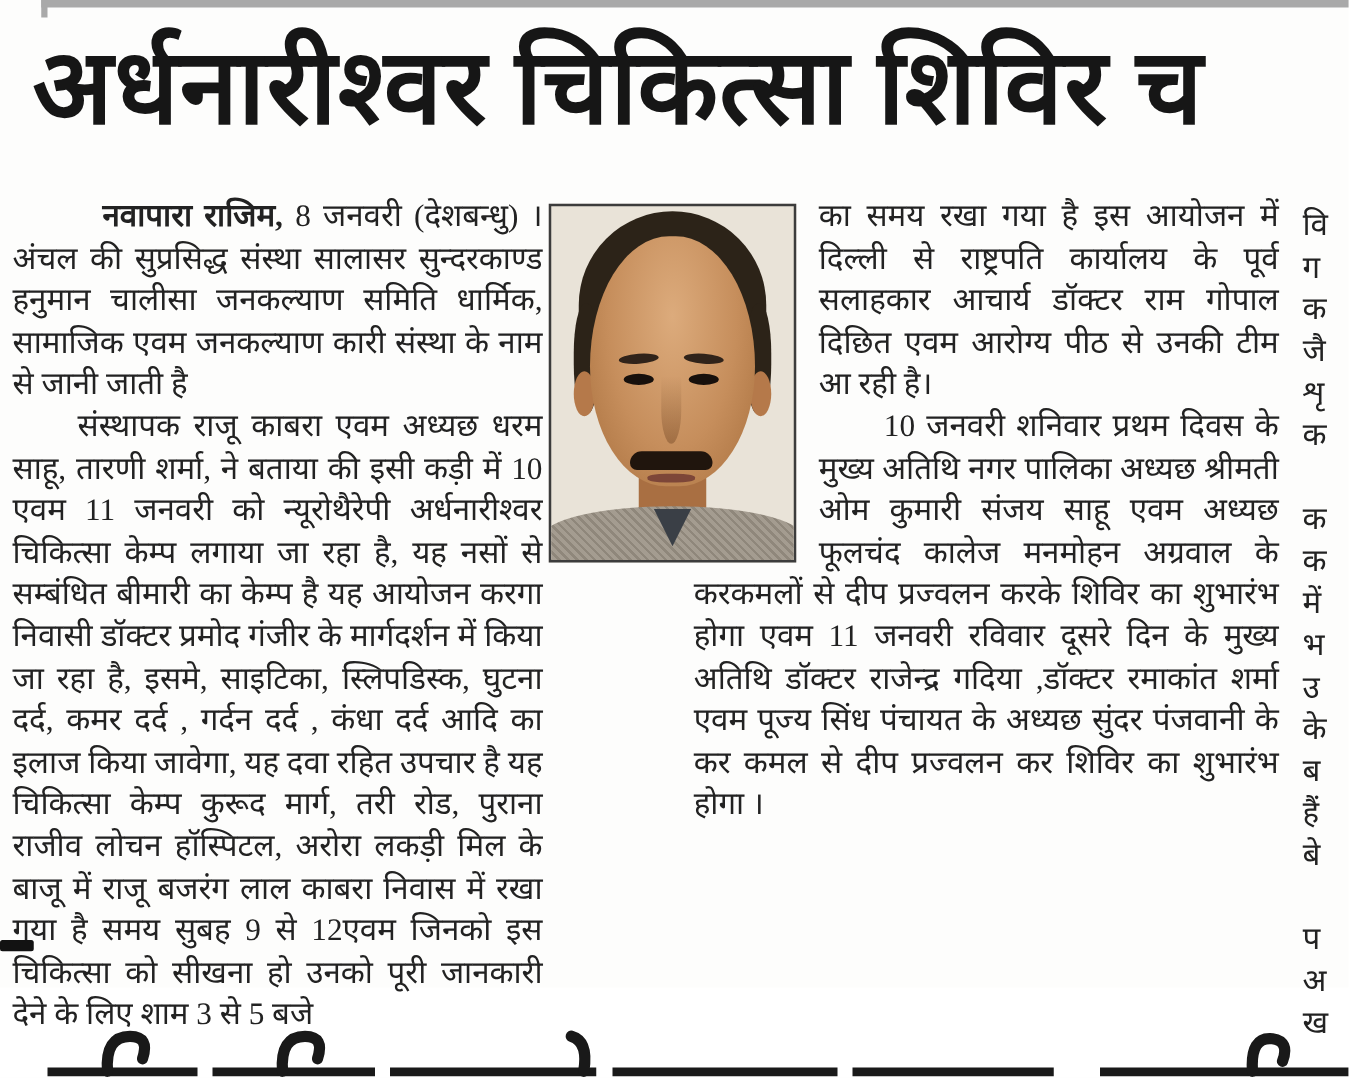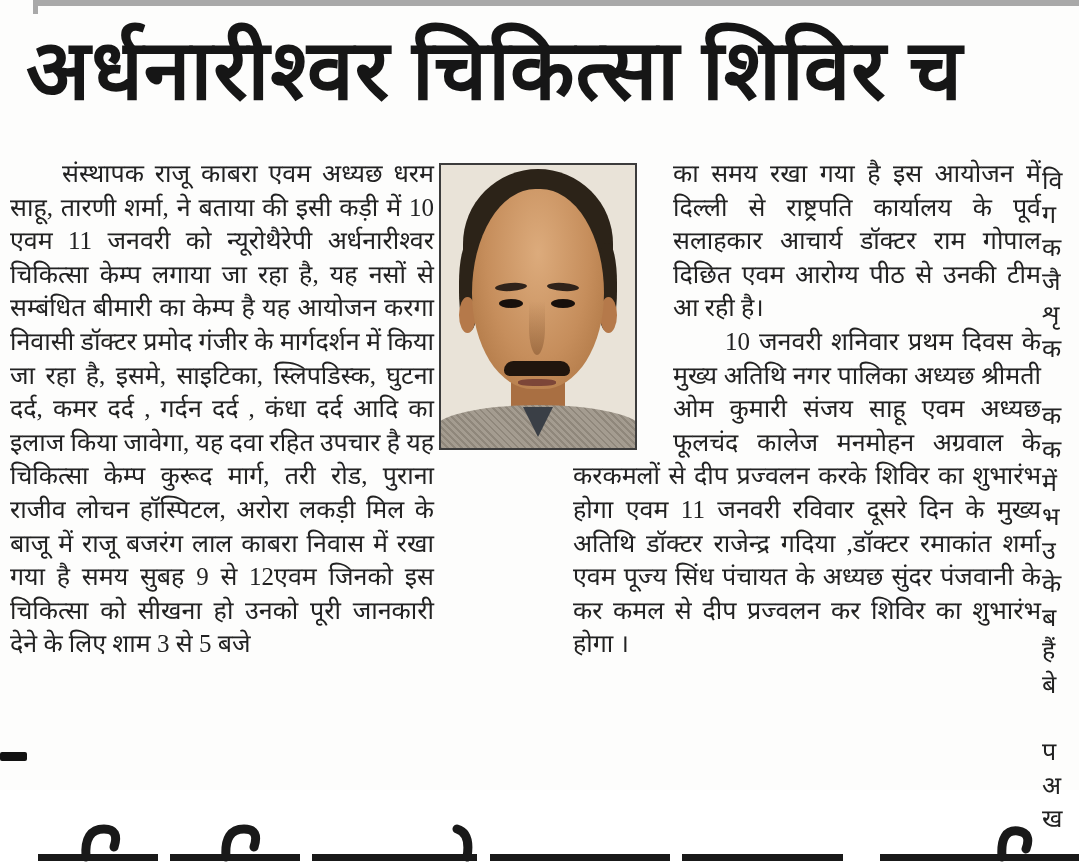--- a/index.html
+++ b/index.html
@@ -31,21 +31,21 @@
   }
 
   
   .col {
     position: absolute; top: 157px;
     font-size: 25px; line-height: 33.6px; text-align: justify;
     color: #222222;
   }
   .col p { margin: 0; }
   .col-left { left: 10px;  width: 424px; }
-  .col-mid  { left: 573px; width: 468px; }
+  .col-mid  { left: 555px; width: 468px; }
   .indent-lg { text-indent: 72px; }
   .indent    { text-indent: 52px; }
   .photo-spacer { float: left; width: 100px; height: 296px; }
 
   
   .photo {
     position: absolute; left: 439px; top: 163px; width: 194px; height: 283px;
     border: 2px solid #3c3c3c; background: #e9e3d8; overflow: hidden;
   }
   .photo div { position: absolute; }
@@ -98,20 +98,21 @@
 
 <div class="page">
 
   <div class="top-frame">
     <span class="tick"></span>
   </div>
 
   <h1 class="headline">अर्धनारीश्वर चिकित्सा शिविर च</h1>
 
   <div class="col col-left">
+    <p class="indent-lg"><b>नवापारा राजिम,</b><span> 8 जनवरी (देशबन्धु) । अंचल की सुप्रसिद्ध संस्था सालासर सुन्दरकाण्ड हनुमान चालीसा जनकल्याण समिति धार्मिक, सामाजिक एवम जनकल्याण कारी संस्था के नाम से जानी जाती है</span></p>
     <p class="indent">संस्थापक राजू काबरा एवम अध्यछ धरम साहू, तारणी शर्मा, ने बताया की इसी कड़ी में 10 एवम 11 जनवरी को न्यूरोथैरेपी अर्धनारीश्वर चिकित्सा केम्प लगाया जा रहा है, यह नसों से सम्बंधित बीमारी का केम्प है यह आयोजन करगा निवासी डॉक्टर प्रमोद गंजीर के मार्गदर्शन में किया जा रहा है, इसमे, साइटिका, स्लिपडिस्क, घुटना दर्द, कमर दर्द , गर्दन दर्द , कंधा दर्द आदि का इलाज किया जावेगा, यह दवा रहित उपचार है यह चिकित्सा केम्प कुरूद मार्ग, तरी रोड, पुराना राजीव लोचन हॉस्पिटल, अरोरा लकड़ी मिल के बाजू में राजू बजरंग लाल काबरा निवास में रखा गया है समय सुबह 9 से 12एवम जिनको इस चिकित्सा को सीखना हो उनको पूरी जानकारी देने के लिए शाम 3 से 5 बजे</p>
   </div>
 
   <div class="col col-mid">
     <div class="photo-spacer"></div>
     <p>का समय रखा गया है इस आयोजन में दिल्ली से राष्ट्रपति कार्यालय के पूर्व सलाहकार आचार्य डॉक्टर राम गोपाल दिछित एवम आरोग्य पीठ से उनकी टीम आ रही है।</p>
     <p class="indent">10 जनवरी शनिवार प्रथम दिवस के मुख्य अतिथि नगर पालिका अध्यछ श्रीमती ओम कुमारी संजय साहू एवम अध्यछ फूलचंद कालेज मनमोहन अग्रवाल के करकमलों से दीप प्रज्वलन करके शिविर का शुभारंभ होगा एवम 11 जनवरी रविवार दूसरे दिन के मुख्य अतिथि डॉक्टर राजेन्द्र गदिया ,डॉक्टर रमाकांत शर्मा एवम पूज्य सिंध पंचायत के अध्यछ सुंदर पंजवानी के कर कमल से दीप प्रज्वलन कर शिविर का शुभारंभ होगा ।</p>
   </div>
 
   <div class="photo" title="Portrait of a balding man with a dark mustache wearing a gray sweater, thin black border">

